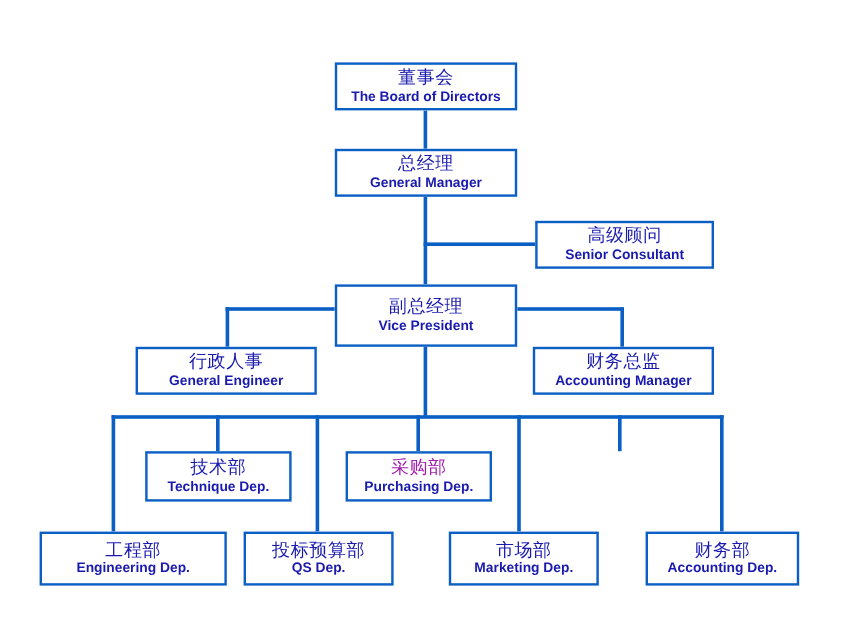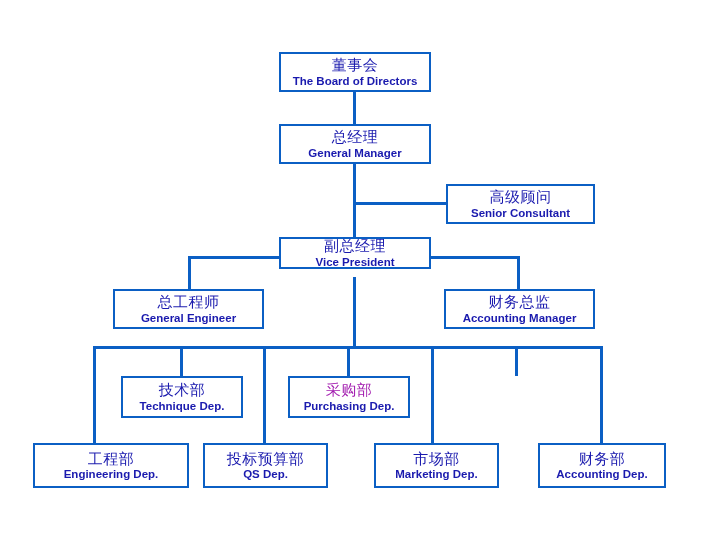--- a/index.html
+++ b/index.html
@@ -78,26 +78,26 @@
       <div class="en" style="color: rgb(26, 26, 174);">The Board of Directors</div>
     </div>
     <div class="node" style="left: 279px; top: 124px; width: 152px; height: 40px; border-color: rgb(11, 95, 196); text-align: center;">
       <div class="cn" style="color: rgb(26, 26, 174);">总经理</div>
       <div class="en" style="color: rgb(26, 26, 174);">General Manager</div>
     </div>
     <div class="node" style="left: 446px; top: 184px; width: 149px; height: 40px; border-color: rgb(11, 95, 196);">
       <div class="cn" style="color: rgb(26, 26, 174);">高级顾问</div>
       <div class="en" style="color: rgb(26, 26, 174);">Senior Consultant</div>
     </div>
-    <div class="node" style="left: 279px; top: 237px; width: 152px; height: 32px; border-color: rgb(11, 95, 196);">
+    <div class="node" style="left: 279px; top: 237px; width: 152px; height: 52px; border-color: rgb(11, 95, 196);">
       <div class="cn" style="color: rgb(26, 26, 174);">副总经理</div>
       <div class="en" style="color: rgb(26, 26, 174);">Vice President</div>
     </div>
     <div class="node" style="left: 113px; top: 289px; width: 151px; height: 40px; border-color: rgb(11, 95, 196);">
-      <div class="cn" style="color: rgb(26, 26, 174);">总工程师</div>
+      <div class="cn" style="color: rgb(26, 26, 174);">行政人事</div>
       <div class="en" style="color: rgb(26, 26, 174);">General Engineer</div>
     </div>
     <div class="node" style="left: 444px; top: 289px; width: 151px; height: 40px; border-color: rgb(11, 95, 196);">
       <div class="cn" style="color: rgb(26, 26, 174);">财务总监</div>
       <div class="en" style="color: rgb(26, 26, 174);">Accounting Manager</div>
     </div>
     <div class="node" style="left: 121px; top: 376px; width: 122px; height: 42px; border-color: rgb(11, 95, 196);">
       <div class="cn" style="color: rgb(26, 26, 174);">技术部</div>
       <div class="en" style="color: rgb(26, 26, 174);">Technique Dep.</div>
     </div>

